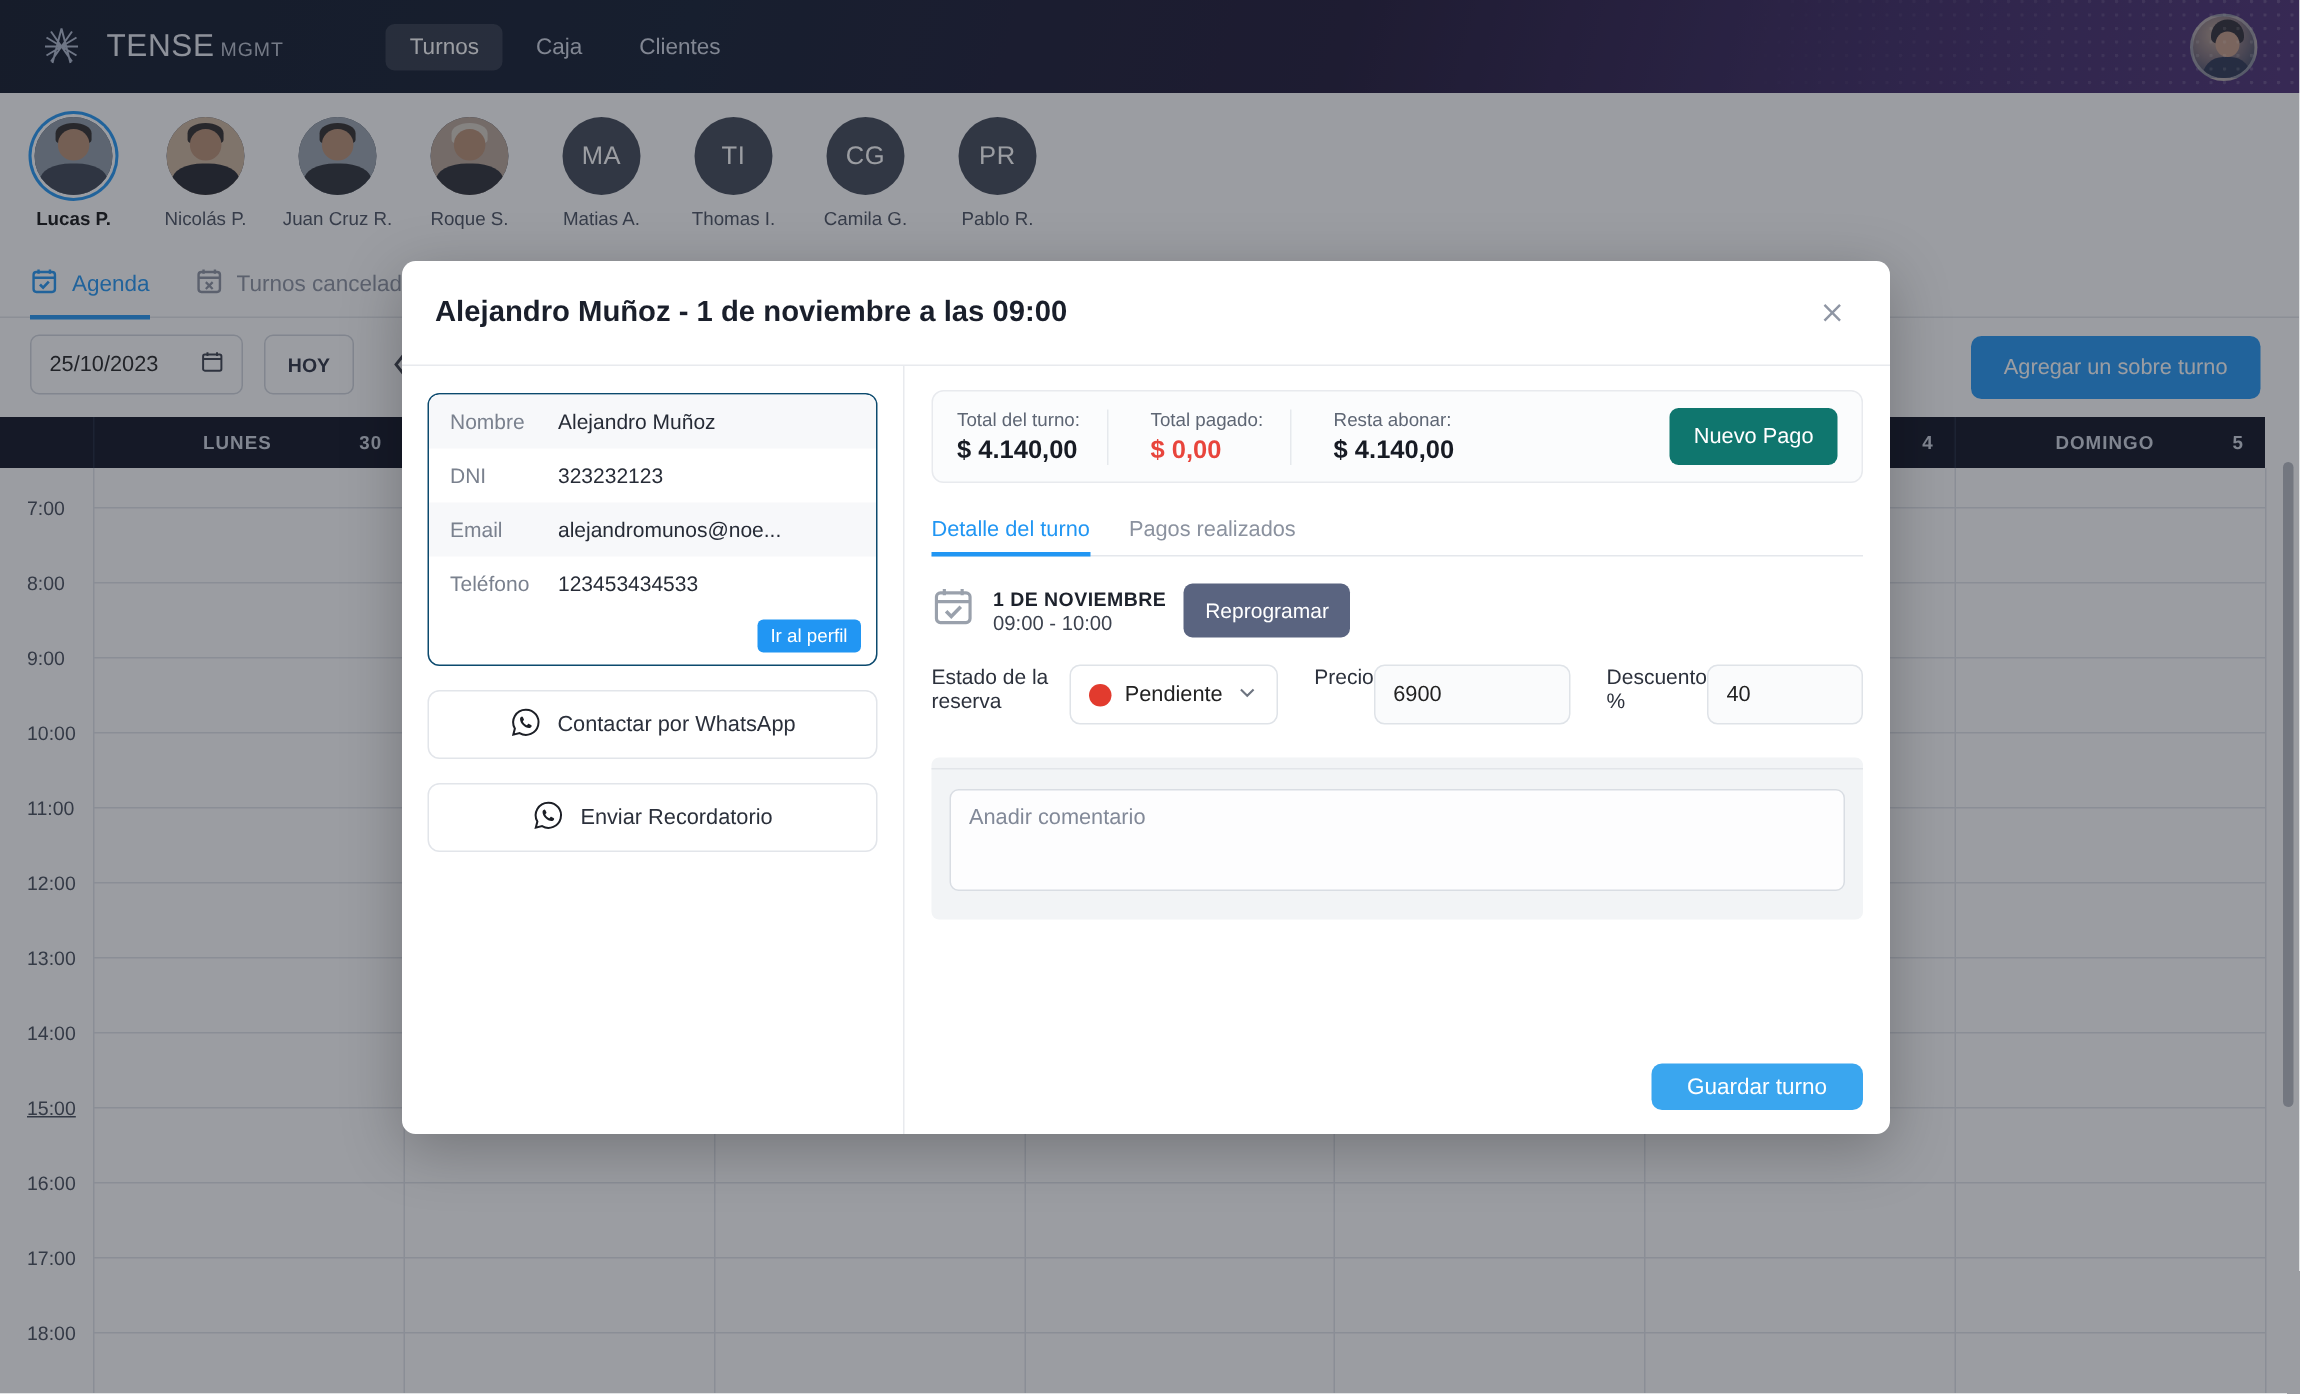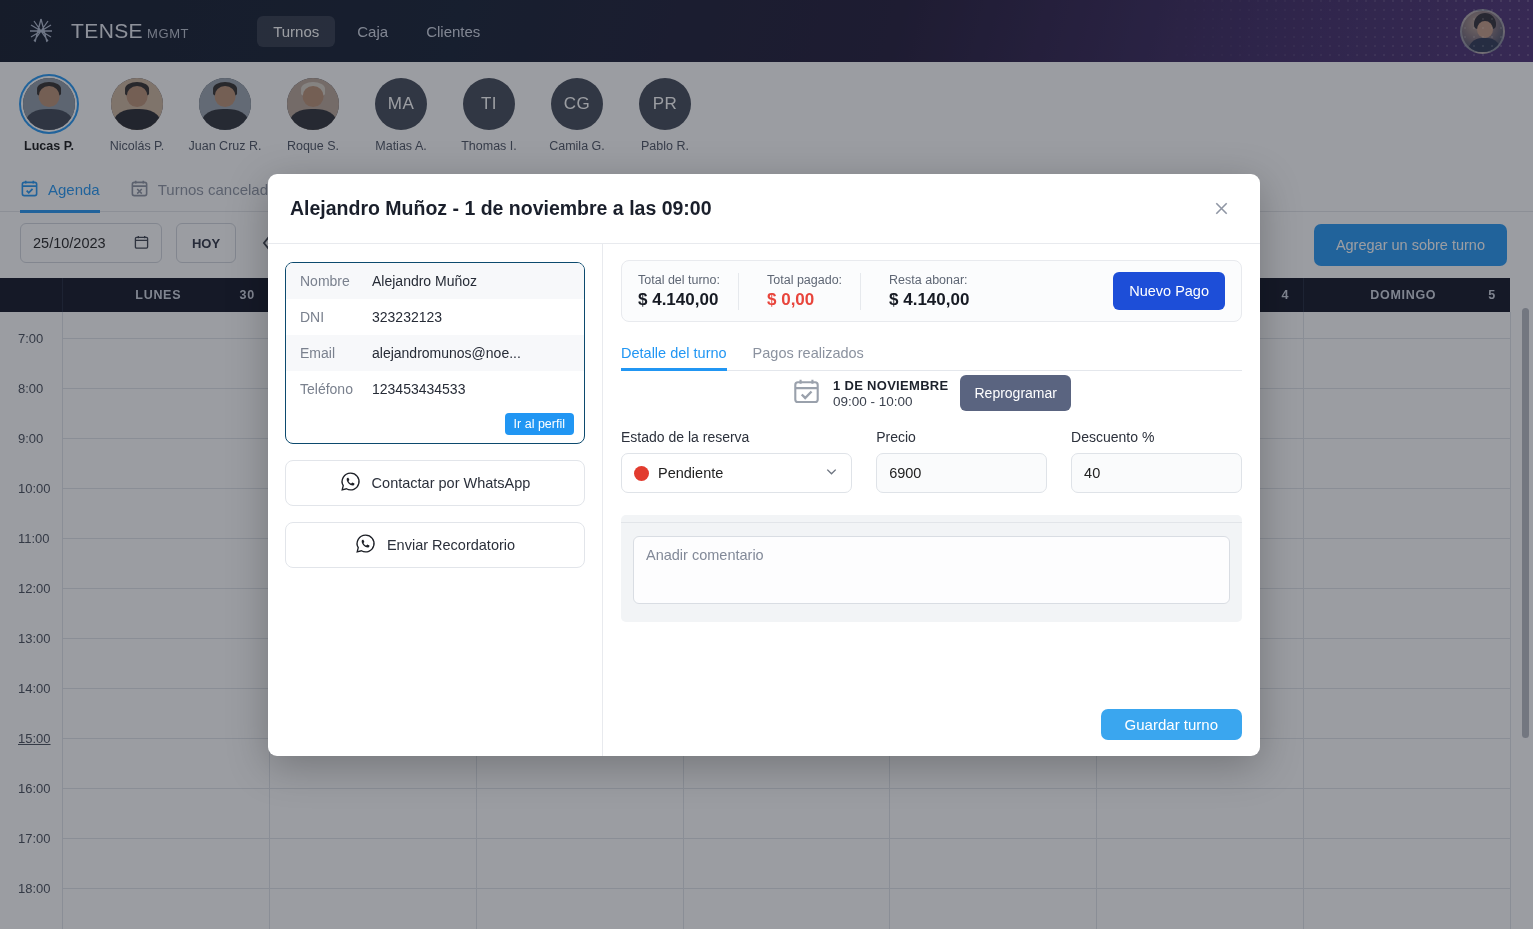--- a/index.html
+++ b/index.html
@@ -116,36 +116,36 @@
     display:flex; align-items:center; justify-content:center; gap:11px; font-size:14.5px; color:#2b303b;
     cursor:pointer; font-family:inherit; }
 
   .mright { flex:1; padding:16px 18px 16px 18px; display:flex; flex-direction:column; min-width:0; }
   .totals { border:1px solid #e8eaee; border-radius:8px; background:#fbfcfd; height:62px; display:flex; align-items:center; padding:0 16px; }
   .tcell { padding:0 18px 0 0; margin-right:28px; border-right:1px solid #e6e9ed; }
   .tcell:nth-child(3){ border-right:0; }
   .tcell .tl { font-size:12.5px; color:#5e6674; margin-bottom:3px; }
   .tcell .tv { font-size:17px; font-weight:bold; color:#171b24; }
   .tcell .tv.red { color:#e8453c; }
-  .btn-pago { margin-left:auto; background:#1d4ed8; color:#fff; border:0; border-radius:6px;
+  .btn-pago { margin-left:auto; background:#0f766e; color:#fff; border:0; border-radius:6px;
      padding:0 16px; height:38px; font-size:14.5px; cursor:pointer; font-family:inherit; }
 
   .dtabs { display:flex; gap:26px; border-bottom:1px solid #e4e7ec; margin-top:15px; }
   .dtab { font-size:14.5px; color:#8b929f; padding:8px 0 9px; cursor:pointer; position:relative; }
   .dtab.active { color:#2196f3; }
   .dtab.active::after { content:""; position:absolute; left:0; right:0; bottom:-1px; height:3px; background:#2196f3; }
 
-  .dateline { display:flex; align-items:center; gap:12px; margin-top:4px;justify-content:center; }
+  .dateline { display:flex; align-items:center; gap:12px; margin-top:18px; }
   .dateline .dtxt .d1 { font-size:13px; font-weight:bold; color:#1d222c; letter-spacing:.3px;}
   .dateline .dtxt .d2 { font-size:13.5px; color:#3c424e; margin-top:1px; }
   .btn-repro { background:#5a6480; color:#fff; border:0; border-radius:6px; padding:0 14px; height:36px;
      font-size:14px; cursor:pointer; font-family:inherit; }
 
   .fields { display:flex; gap:24px; margin-top:18px; }
-  .field { display:flex; flex-direction:column; }
+  .field { display:flex; flex-direction:row; }
   .field.f1 { width:238px; } .field.f2 { width:176px; } .field.f3 { width:176px;justify-content:space-between; }
   .flabel { font-size:14px; color:#2c313c; margin-bottom:8px; }
   .fselect { height:40px; border:1px solid #dfe3e8; border-radius:7px; display:flex; align-items:center;
      padding:0 12px; gap:9px; font-size:14.5px; color:#222; cursor:pointer; background:#fff;}
   .dot { width:15px; height:15px; border-radius:50%; background:#e23b2e; flex-shrink:0; }
   .fselect .chev { margin-left:auto; color:#6d7480; }
   .finput { height:40px; border:1px solid #dfe3e8; border-radius:7px; padding:0 12px; font-size:14.5px;
      color:#222; background:#fafbfc; font-family:inherit; width:100%; }
 
   .commentwrap { margin-top:22px; background:#f2f4f6; border-radius:5px; padding:14px 12px; }

